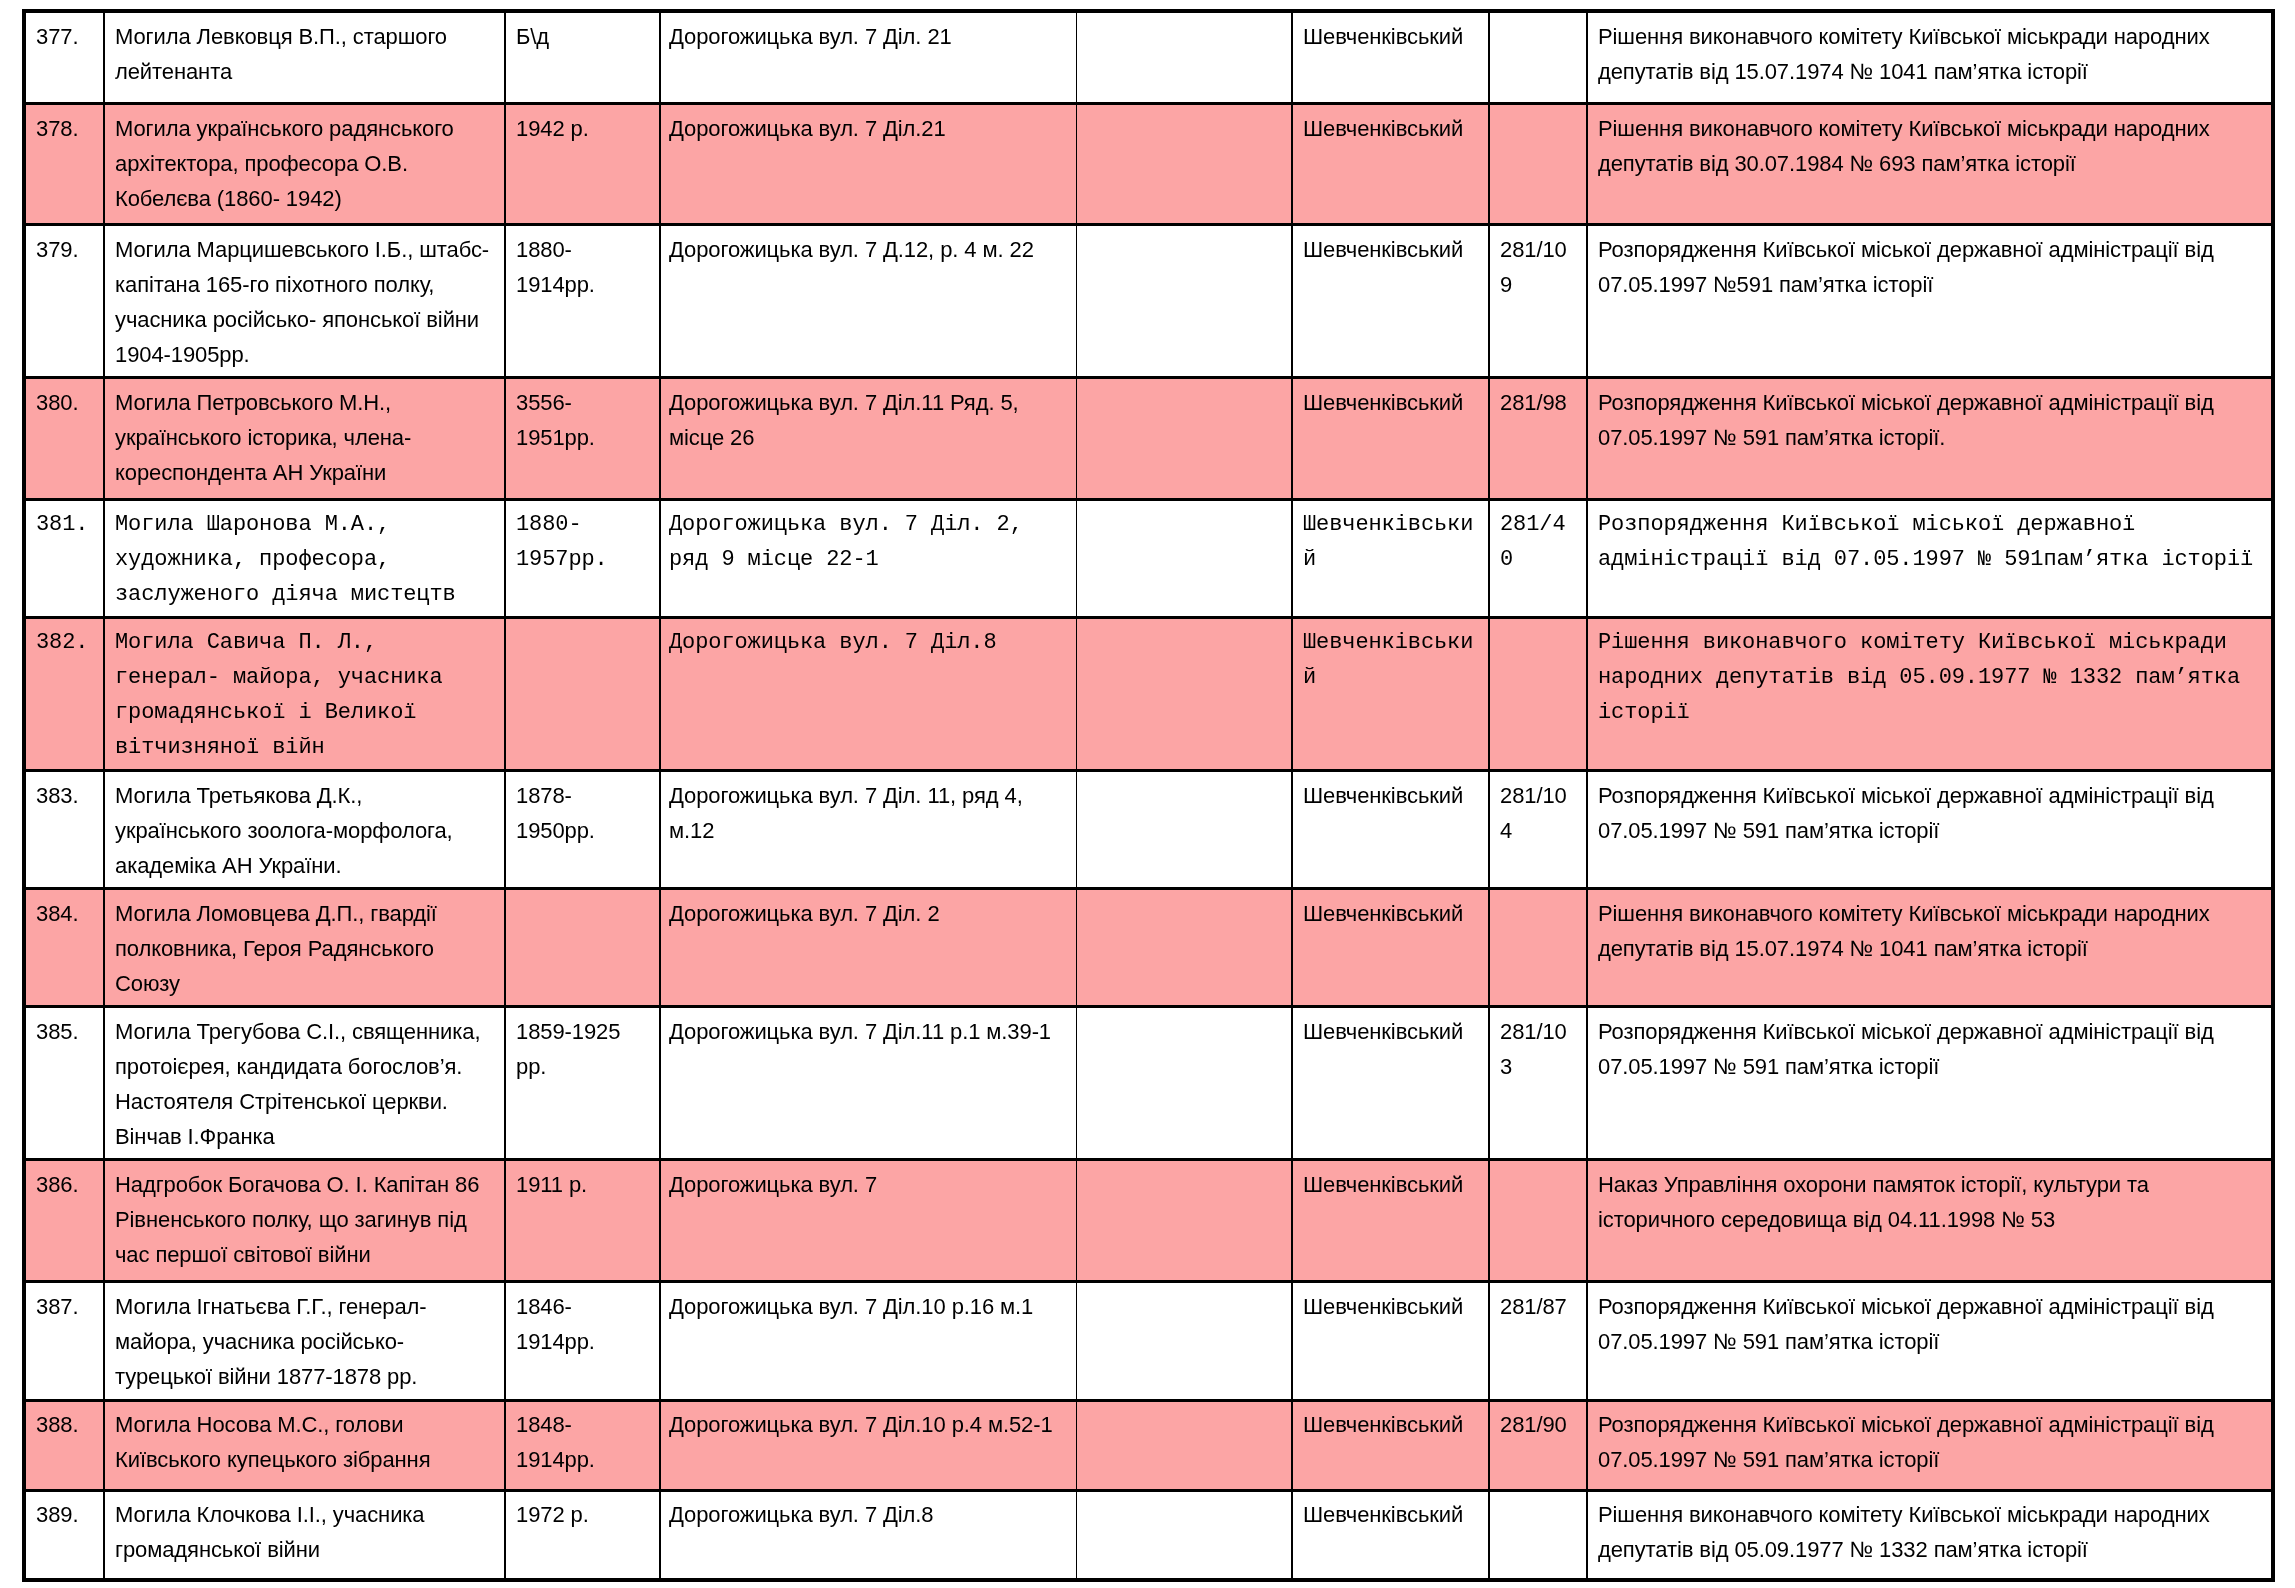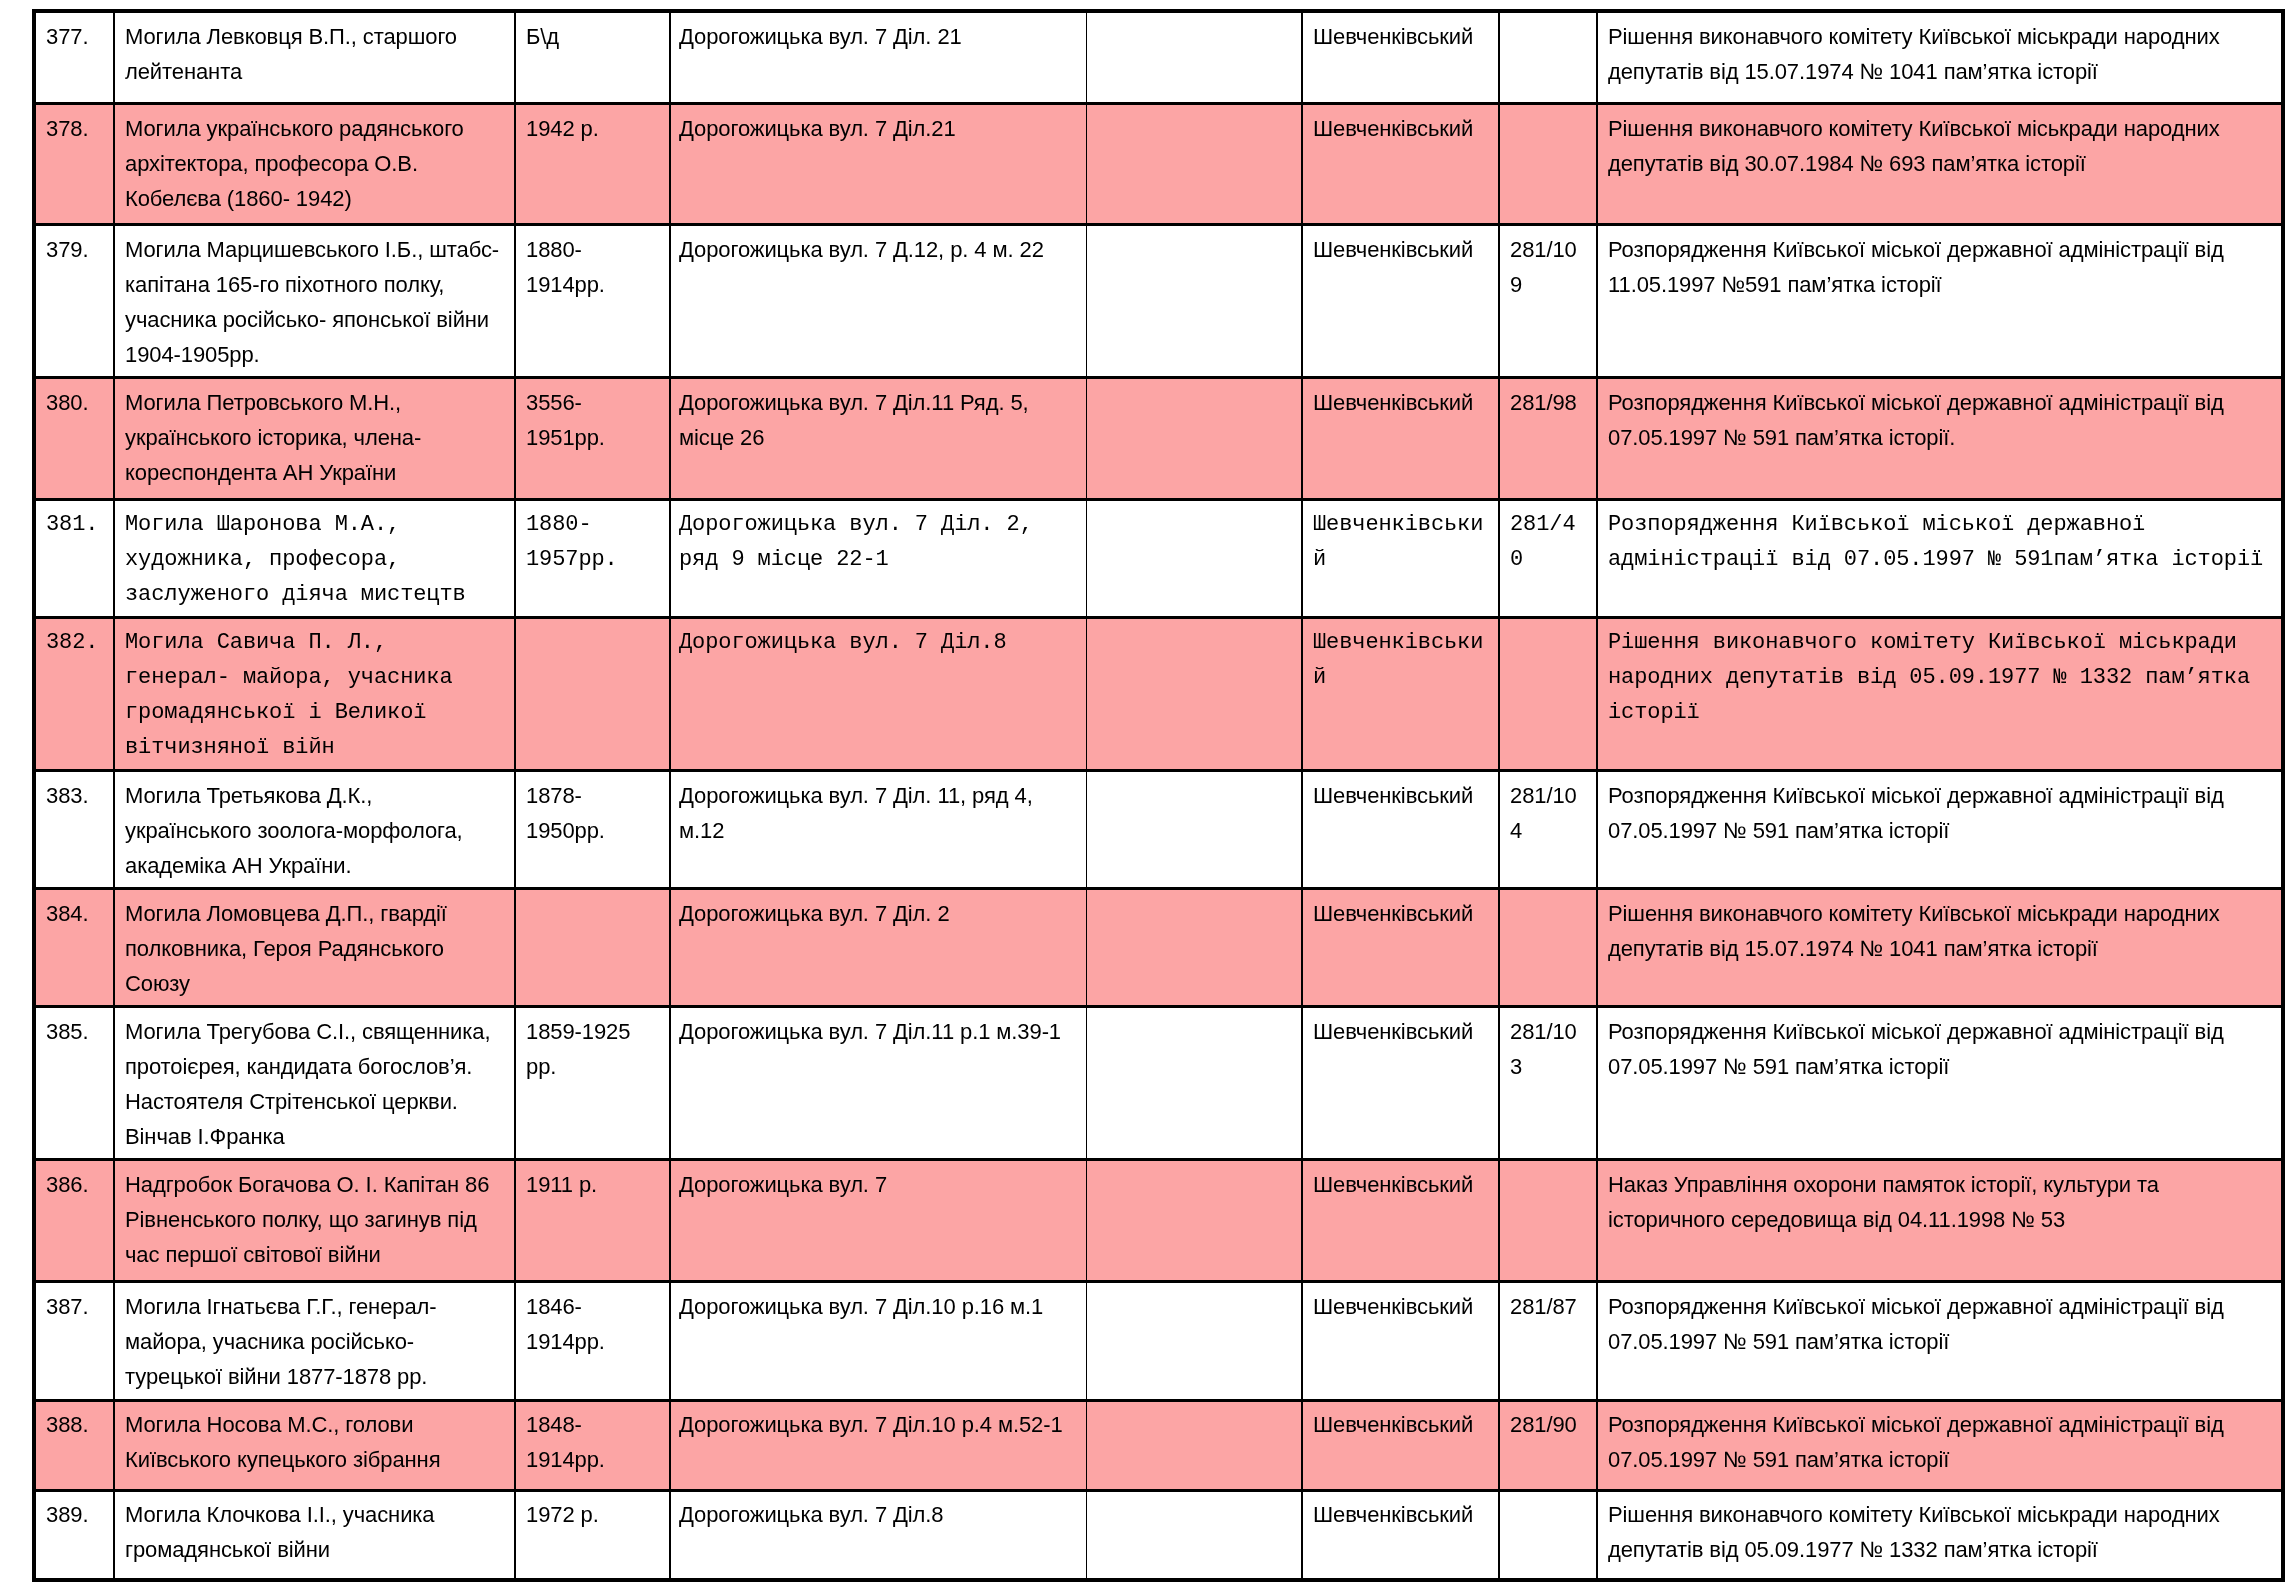--- a/index.html
+++ b/index.html
@@ -11,21 +11,21 @@
     position: relative;
     width: 2295px;
     height: 1589px;
     background: #ffffff;
     font-family: "Liberation Sans", sans-serif;
     color: #000000;
     overflow: hidden;
   }
   table.monuments {
     position: absolute;
-    left: 32px;
+    left: 22px;
     top: 9.4px;
     width: 2249px;
     table-layout: fixed;
     border-collapse: collapse;
     border: 4.3px solid #000000;
   }
   table.monuments td {
     border: 2.9px solid #000000;
     border-top-width: 3.6px;
     border-bottom-width: 3.6px;
@@ -81,21 +81,21 @@
     <td class="c-decision">Рішення виконавчого комітету Київської міськради народних депутатів від 30.07.1984 № 693 пам’ятка історії</td>
   </tr>
         <tr style="height: 143px;">
     <td class="c-num">379.</td>
     <td class="c-name">Могила Марцишевського І.Б., штабс-капітана 165-го піхотного полку, учасника російсько- японської війни 1904-1905рр.</td>
     <td class="c-date">1880-1914рр.</td>
     <td class="c-addr">Дорогожицька вул. 7 Д.12, р. 4 м. 22</td>
     <td class="c-blank"></td>
     <td class="c-district">Шевченківський</td>
     <td class="c-reg">281/109</td>
-    <td class="c-decision">Розпорядження Київської міської державної адміністрації  від 11.05.1997 №591 пам’ятка історії</td>
+    <td class="c-decision">Розпорядження Київської міської державної адміністрації  від 07.05.1997 №591 пам’ятка історії</td>
   </tr>
         <tr class="shaded" style="height: 122px;">
     <td class="c-num">380.</td>
     <td class="c-name">Могила Петровського М.Н., українського історика, члена-кореспондента АН України</td>
     <td class="c-date">3556-1951рр.</td>
     <td class="c-addr">Дорогожицька вул. 7 Діл.11 Ряд. 5, місце 26</td>
     <td class="c-blank"></td>
     <td class="c-district">Шевченківський</td>
     <td class="c-reg">281/98</td>
     <td class="c-decision">Розпорядження Київської міської державної адміністрації від 07.05.1997 № 591 пам’ятка історії.</td>

